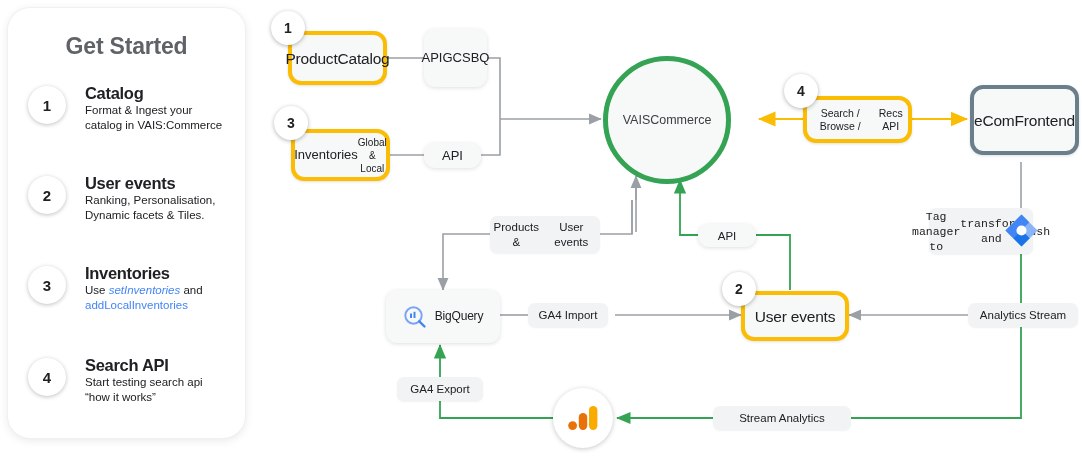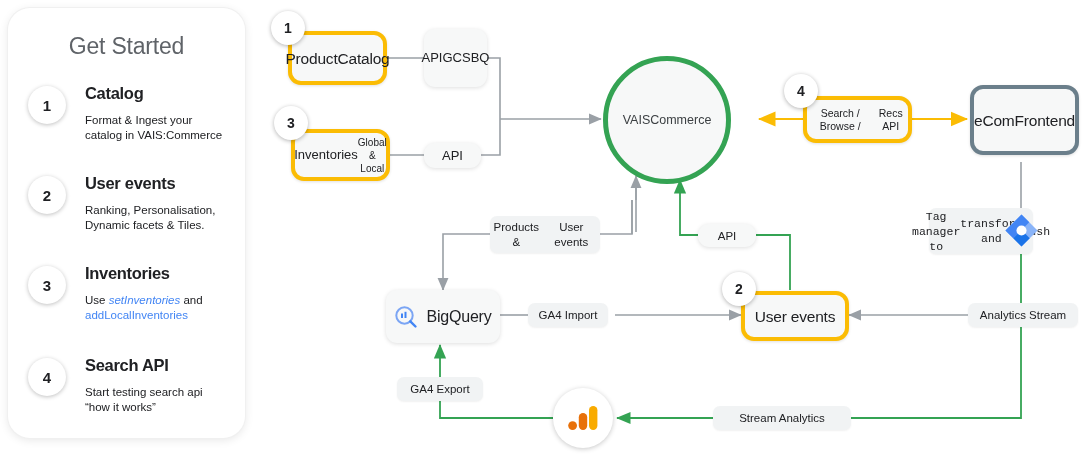--- a/index.html
+++ b/index.html
@@ -24,21 +24,21 @@
     background: #ffffff;
     border-radius: 22px;
     box-shadow: 0 0 0 1px #f0f0f0, 0 2px 10px rgba(0,0,0,0.10);
   }
   #sidebar-title {
     position: absolute;
     left: 0; top: 25px;
     width: 237px;
     text-align: center;
     font-size: 23px;
-    font-weight: normal;
+    font-weight: bold;
     color: #5f6368;
     letter-spacing: -0.2px;
   }
   .gs-item { position: absolute; left: 16px; width: 212px; }
   .gs-badge {
     position: absolute; left: 4px; top: 2px;
     width: 38px; height: 38px;
     border-radius: 50%;
     background: #ffffff;
     box-shadow: 0 1px 4px rgba(0,0,0,0.25);
@@ -46,21 +46,21 @@
     font-size: 15px; font-weight: bold;
     display: flex; align-items: center; justify-content: center;
   }
   .gs-text { position: absolute; left: 61px; top: 0; width: 160px; }
   .gs-head {
     font-size: 16.5px; font-weight: bold; color: #202124;
     letter-spacing: -0.3px; line-height: 19px;
   }
   .gs-sub {
     font-size: 11.5px; color: #202124; line-height: 14.5px;
-    margin-top: 10px;
+    margin-top: 0;
   }
   .lnk { color: #4285f4; }
   .lnk-i { color: #4285f4; font-style: italic; }
 
   
   #diagram { position: absolute; left: 0; top: 0; width: 1082px; height: 458px; }
   #wires { position: absolute; left: 0; top: 0; width: 1082px; height: 458px; }
 
   .node {
     position: absolute;
@@ -310,21 +310,21 @@
 
     <div class="node box-plain" style="left:386px; top:290px; width:114px; height:53px; flex-direction:row; gap:8px;">
       <span style="display:inline-flex;">
         <svg width="24" height="24" viewBox="0 0 24 24">
           <circle cx="10.5" cy="10.5" r="8.2" fill="none" stroke="#7ba5f4" stroke-width="2"></circle>
           <rect x="7" y="8.5" width="2" height="4.5" fill="#4285f4"></rect>
           <rect x="10.5" y="6.8" width="2" height="6.2" fill="#4285f4"></rect>
           <path d="M16.3 16.3 L21.5 21.5" stroke="#4285f4" stroke-width="2.4" stroke-linecap="round"></path>
         </svg>
       </span>
-      <span class="t-big" style="font-size:16px;">BigQuery</span>
+      <span class="t-big" style="font-size:12px;">BigQuery</span>
     </div>
 
     <div class="node pill" style="left:528px; top:303px; width:80px; height:24px;">
       <div>GA4 Import</div>
     </div>
 
     <div class="num-badge" style="left:722px; top:272px;">2</div>
     <div class="node box-yellow" style="left:741px; top:291px; width:108px; height:50px;">
       <div class="t-big">User events</div>
     </div>

